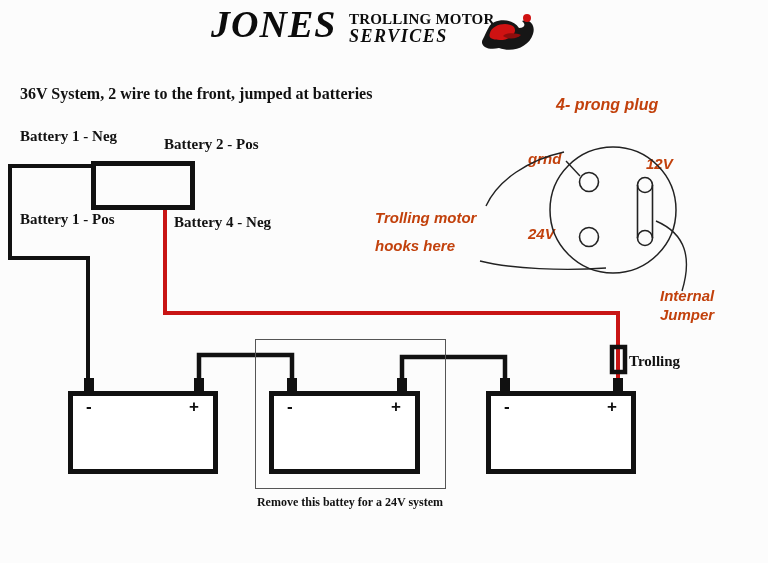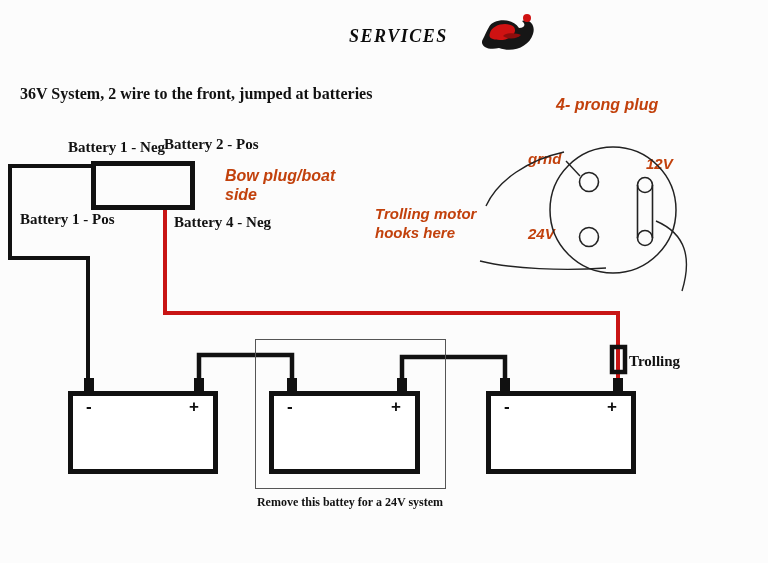--- a/index.html
+++ b/index.html
@@ -30,45 +30,47 @@
     border:1px solid #555;box-sizing:border-box;z-index:1;}
   .plugbox{position:absolute;left:91px;top:161px;width:104px;height:49px;
     border:5px solid #111;box-sizing:border-box;background:#fcfcfc;z-index:1;}
   .caption{font-size:12px;}
 </style>
 </head>
 <body>
 
 <div class="stage">
 
+  <div class="abs brand" style="left:211px;top:2px;">JONES</div>
+  <div class="abs brand-sub1" style="left:349px;top:11px;">TROLLING MOTOR</div>
   <div class="abs brand-sub2" style="left:349px;top:26px;">SERVICES</div>
 
   <svg class="abs" style="left:479px;top:9px;z-index:2;" width="60" height="46" viewBox="0 0 60 46">
     <path d="M4 30 C0 36,8 42,20 39 C34 44,50 38,54 25 C57 16,50 9,43 12 C47 15,46 19,40 19 C33 8,14 10,10 18 C7 23,6 26,4 30 Z" fill="#161616"></path>
     <path d="M11 24 C13 15,29 12,35 18 C39 24,31 31,21 31 C13 31,9 29,11 24 Z" fill="#cf1212"></path>
     <path d="M24 27 C30 31,38 30,42 26 C38 24,28 23,24 27 Z" fill="#8e0d0d"></path>
     <circle cx="48" cy="9" r="4" fill="#cf1212"></circle>
   </svg>
 
   <div class="abs serif-b title" style="left:20px;top:85px;">36V System, 2 wire to the front, jumped at batteries</div>
 
-  <div class="abs serif-b batlabel" style="left:20px;top:139px;margin-left:48px;">Battery 1 - Neg</div>
+  <div class="abs serif-b batlabel" style="left:20px;top:128px;">Battery 1 - Neg</div>
   <div class="abs serif-b batlabel" style="left:164px;top:136px;">Battery 2 - Pos</div>
   <div class="abs serif-b batlabel" style="left:20px;top:211px;">Battery 1 - Pos</div>
   <div class="abs serif-b batlabel" style="left:174px;top:214px;">Battery 4 - Neg</div>
 
   <div class="plugbox"></div>
 
-  <div class="abs sans-bi note" style="left:225px;top:166px;width:120px;">Bow plug/boat side</div>
 
   <div class="abs sans-bi" style="left:556px;top:96px;font-size:16px;">4- prong plug</div>
   <div class="abs sans-bi pin" style="left:528px;top:150px;">grnd</div>
   <div class="abs sans-bi pin" style="left:646px;top:155px;">12V</div>
   <div class="abs sans-bi pin" style="left:528px;top:225px;">24V</div>
-  <div class="abs sans-bi pin" style="left:375px;top:204px;width:128px;line-height:19px;">Trolling motor hooks here</div>
+  <div class="abs sans-bi pin" style="left:375px;top:204px;width:128px;line-height:28px;">Trolling motor hooks here</div>
+  <div class="abs sans-bi pin" style="left:660px;top:286px;width:66px;line-height:19px;">Internal Jumper</div>
 
   <div class="abs serif-b batlabel" style="left:629px;top:353px;">Trolling</div>
 
   <div class="removal-box"></div>
 
   <div class="battery" style="left:68px;width:150px;">
     <span class="sign-neg">-</span>
     <span class="sign-pos">+</span>
   </div>
   <div class="battery" style="left:269px;width:151px;">

